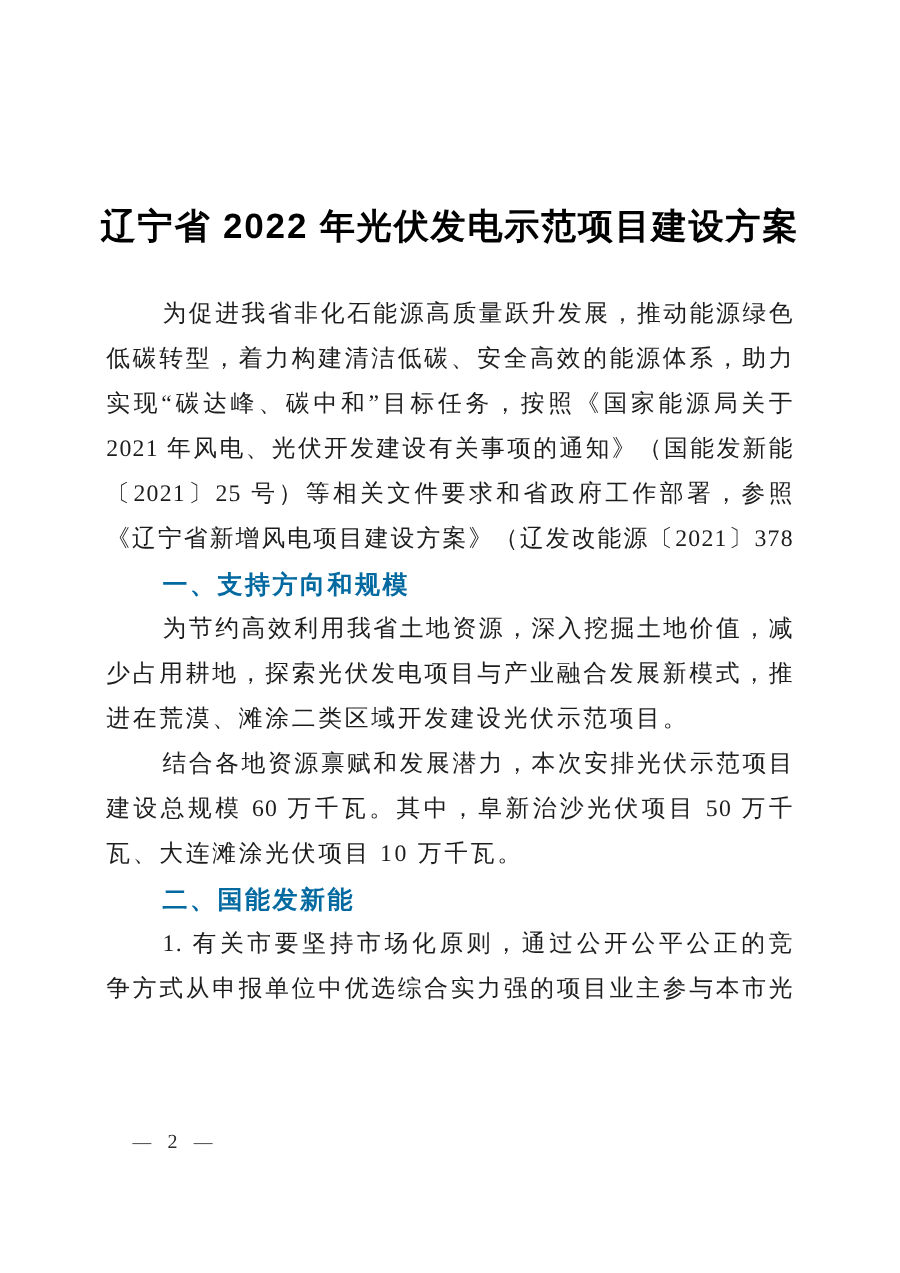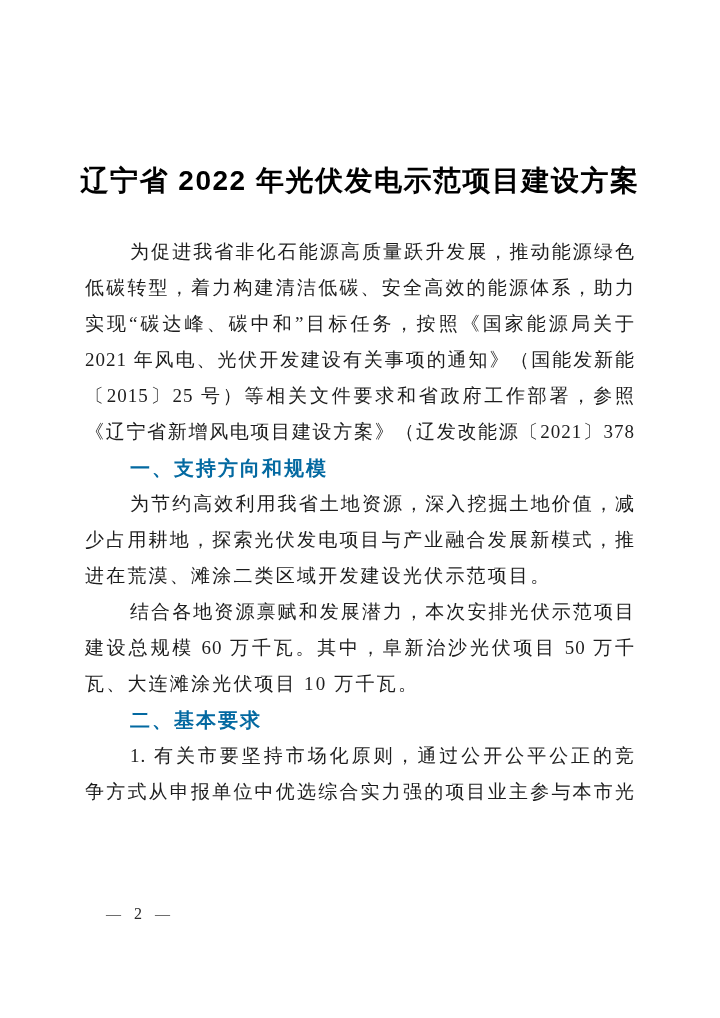--- a/index.html
+++ b/index.html
@@ -87,30 +87,30 @@
 
 <div class="page">
 
   <h1 class="doc-title">辽宁省 2022 年光伏发电示范项目建设方案</h1>
 
   <div class="doc-body" id="doc-body">
       <div class="line indent fill">为促进我省非化石能源高质量跃升发展，推动能源绿色</div>
       <div class="line fill">低碳转型，着力构建清洁低碳、安全高效的能源体系，助力</div>
       <div class="line fill">实现“碳达峰、碳中和”目标任务，按照《国家能源局关于</div>
       <div class="line fill">2021 年风电、光伏开发建设有关事项的通知》（国能发新能</div>
-      <div class="line fill">〔2015〕25 号）等相关文件要求和省政府工作部署，参照</div>
+      <div class="line fill">〔2021〕25 号）等相关文件要求和省政府工作部署，参照</div>
       <div class="line fill">《辽宁省新增风电项目建设方案》（辽发改能源〔2021〕378</div>
       <div class="line heading indent">一、支持方向和规模</div>
       <div class="line indent fill">为节约高效利用我省土地资源，深入挖掘土地价值，减</div>
       <div class="line fill">少占用耕地，探索光伏发电项目与产业融合发展新模式，推</div>
       <div class="line">进在荒漠、滩涂二类区域开发建设光伏示范项目。</div>
       <div class="line indent fill">结合各地资源禀赋和发展潜力，本次安排光伏示范项目</div>
       <div class="line fill">建设总规模 60 万千瓦。其中，阜新治沙光伏项目 50 万千</div>
       <div class="line">瓦、大连滩涂光伏项目 10 万千瓦。</div>
-      <div class="line heading indent">二、基本要求</div>
+      <div class="line heading indent">二、国能发新能</div>
       <div class="line indent fill">1. 有关市要坚持市场化原则，通过公开公平公正的竞</div>
       <div class="line fill">争方式从申报单位中优选综合实力强的项目业主参与本市光</div>
     </div>
 
   <div class="doc-footer">
     <span class="dash">—</span><span class="num">2</span><span class="dash">—</span>
   </div>
 
 </div>
 

